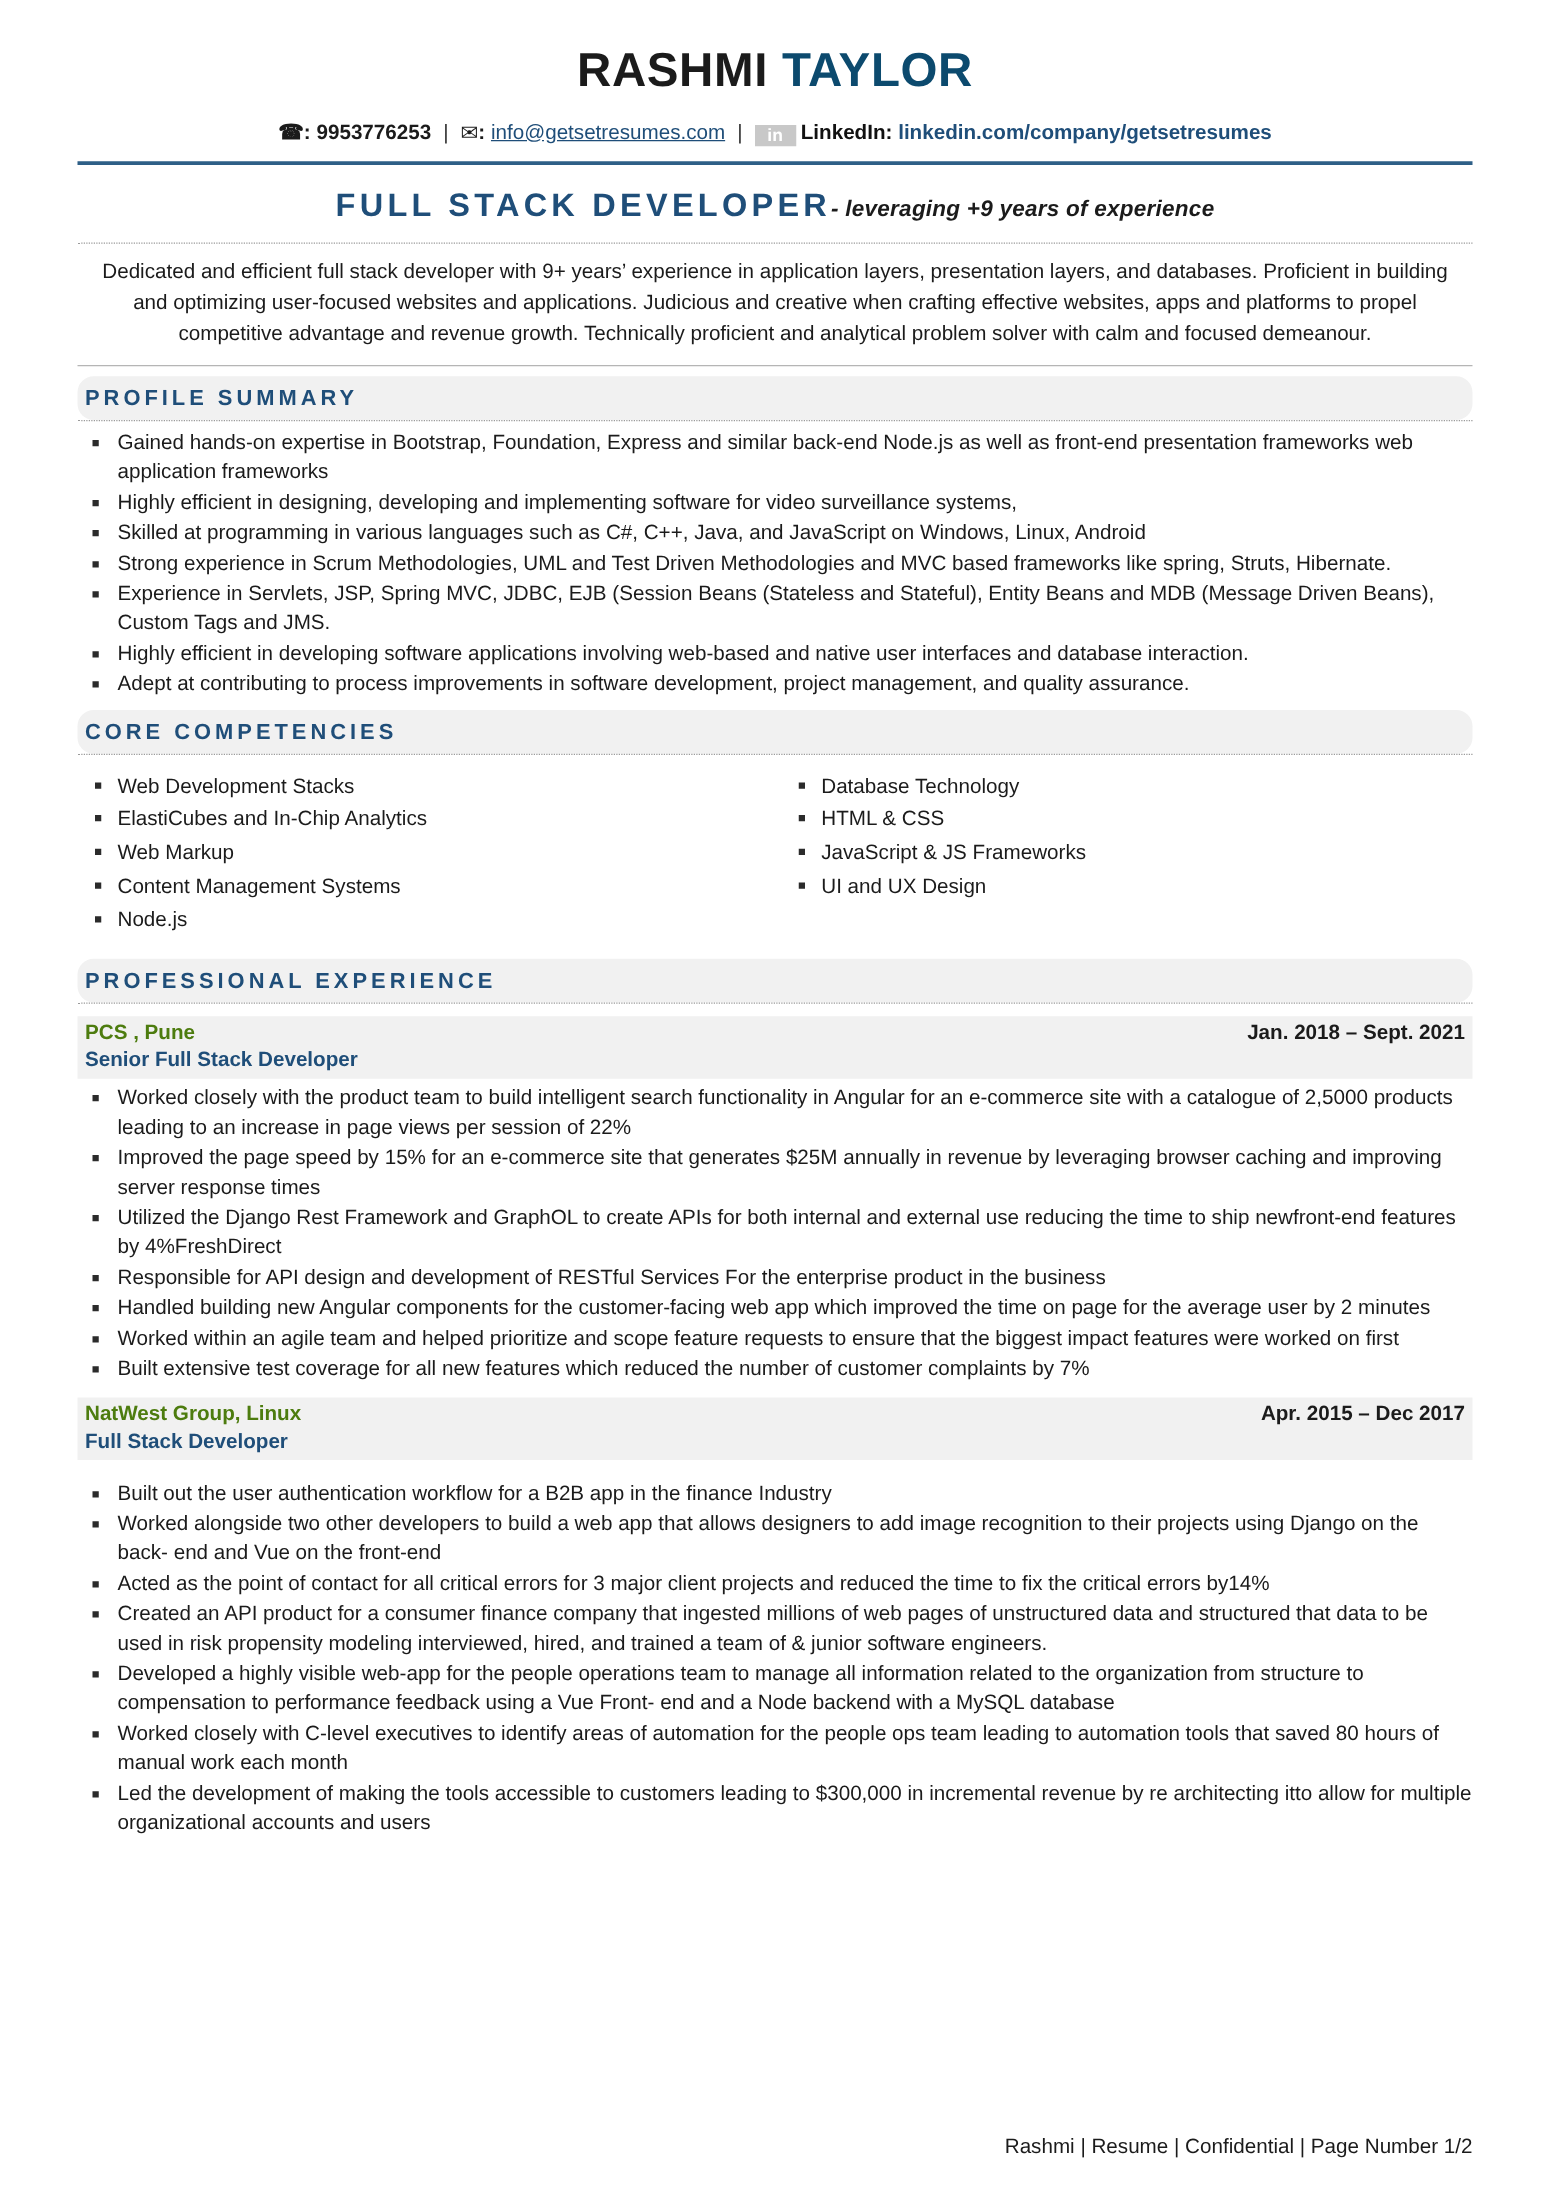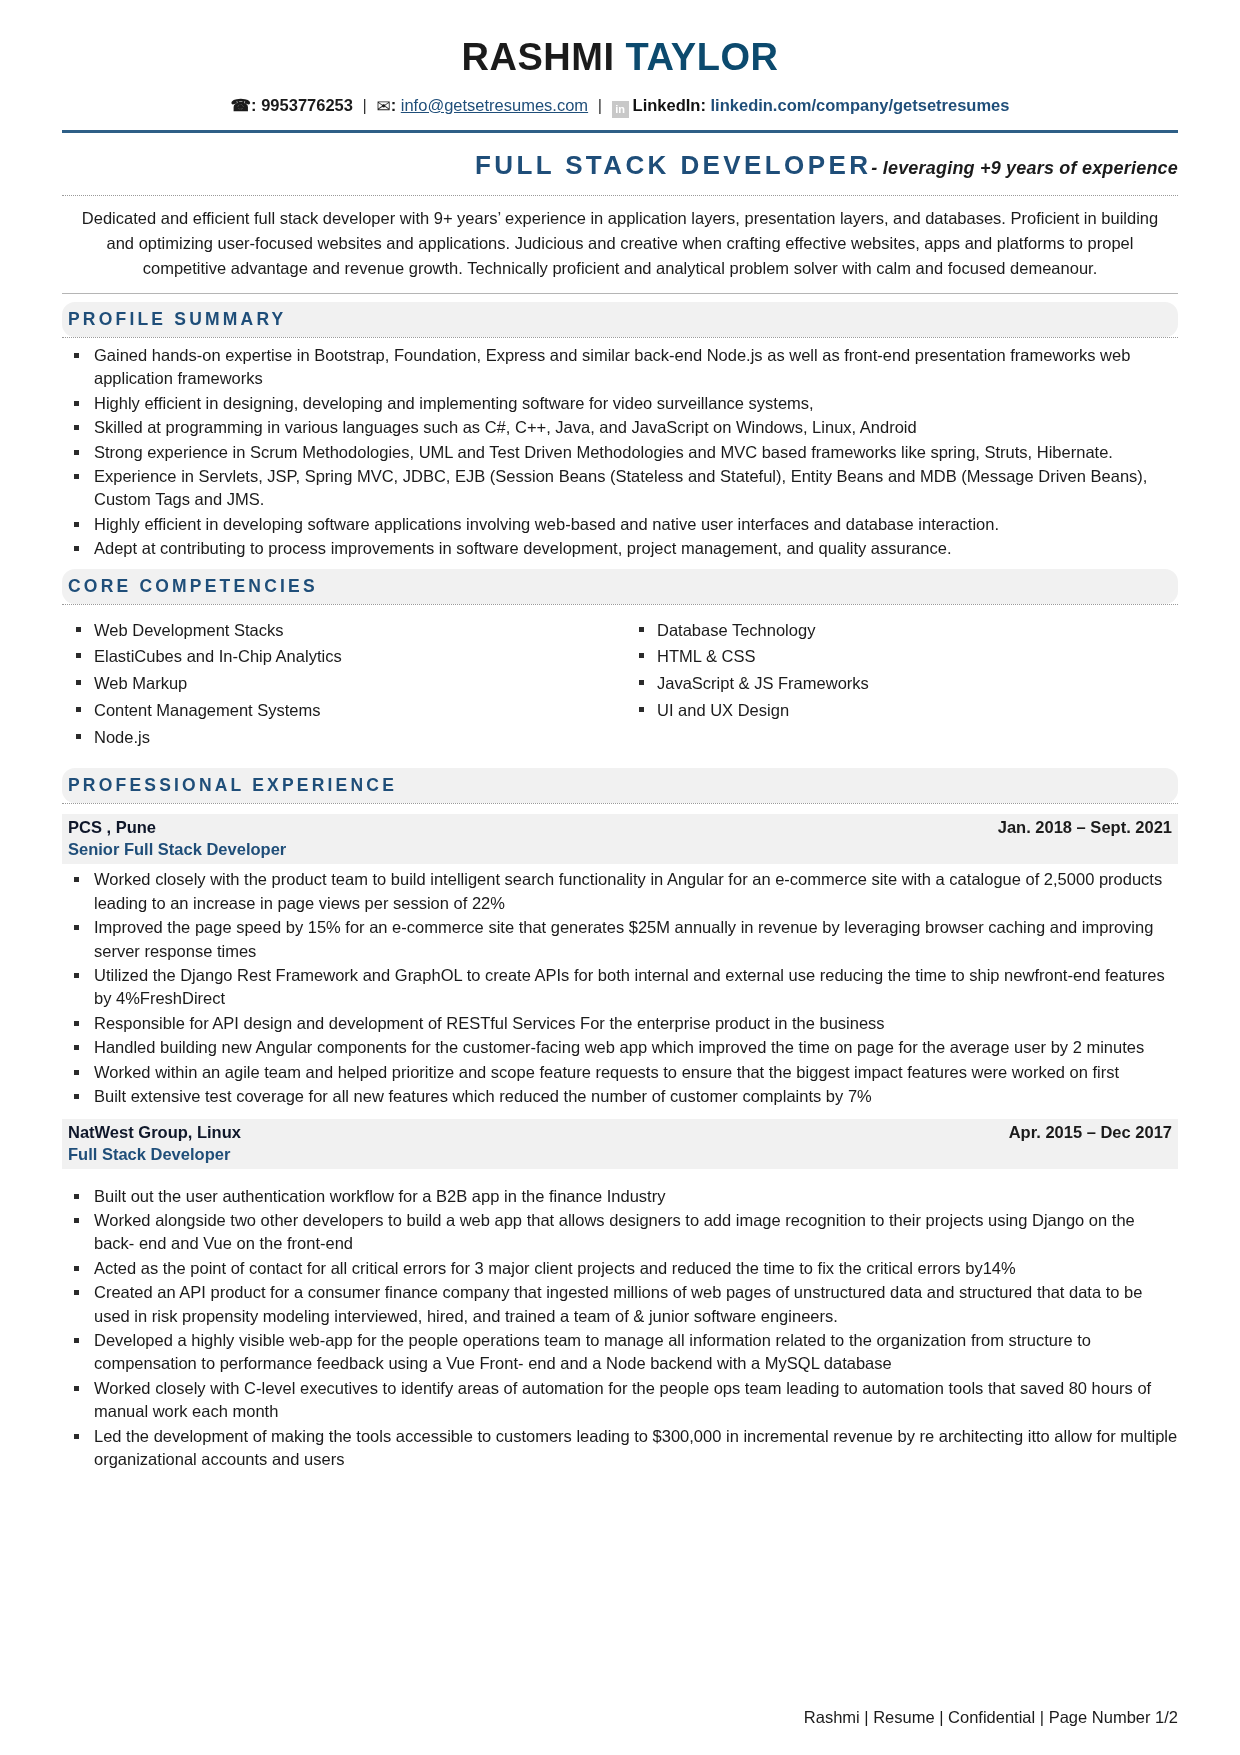--- a/index.html
+++ b/index.html
@@ -49,41 +49,41 @@
     line-height: 1;
     position: relative;
     top: 1px;
   }
   .email-link {
     color: #1F4E79;
     text-decoration: underline;
   }
   .li-badge {
     display: inline-block;
-    width: 17px; height: 17px;
+    width: 33px; height: 17px;
     background: #c8c8c8;
     color: #ffffff;
-    font-size: 11px;
+    font-size: 14px;
     font-weight: bold;
     text-align: center;
     line-height: 17px;
     vertical-align: -2px;
     margin-right: 4px;
   }
   .li-label { font-weight: bold; color: #111; }
   .li-url { font-weight: bold; color: #1F4E79; text-align: center; }
 
   .rule-thick {
     border-top: 3px solid #2E5F87;
     margin: 12px 0 0 0;
   }
 
   
   .role-title {
-    text-align: right;
+    text-align: center;
     margin: 17px 0 14px 0;
   }
   .role-title .role {
     font-size: 26px;
     font-weight: bold;
     letter-spacing: 3.4px;
     color: #1F4E79;
   }
   .role-title .tag {
     font-size: 18px;
@@ -178,21 +178,21 @@
     margin-top: 10px;
   }
   .job-row {
     display: flex;
     justify-content: space-between;
     align-items: baseline;
   }
   .job-company {
     font-size: 16.5px;
     font-weight: bold;
-    color: #0f172a;
+    color: #4d7c0f;
     text-align: center;
   }
   .job-dates {
     font-size: 16.5px;
     font-weight: bold;
     color: #1b1b1b;
   }
   .job-role {
     font-size: 16.5px;
     font-weight: bold;

